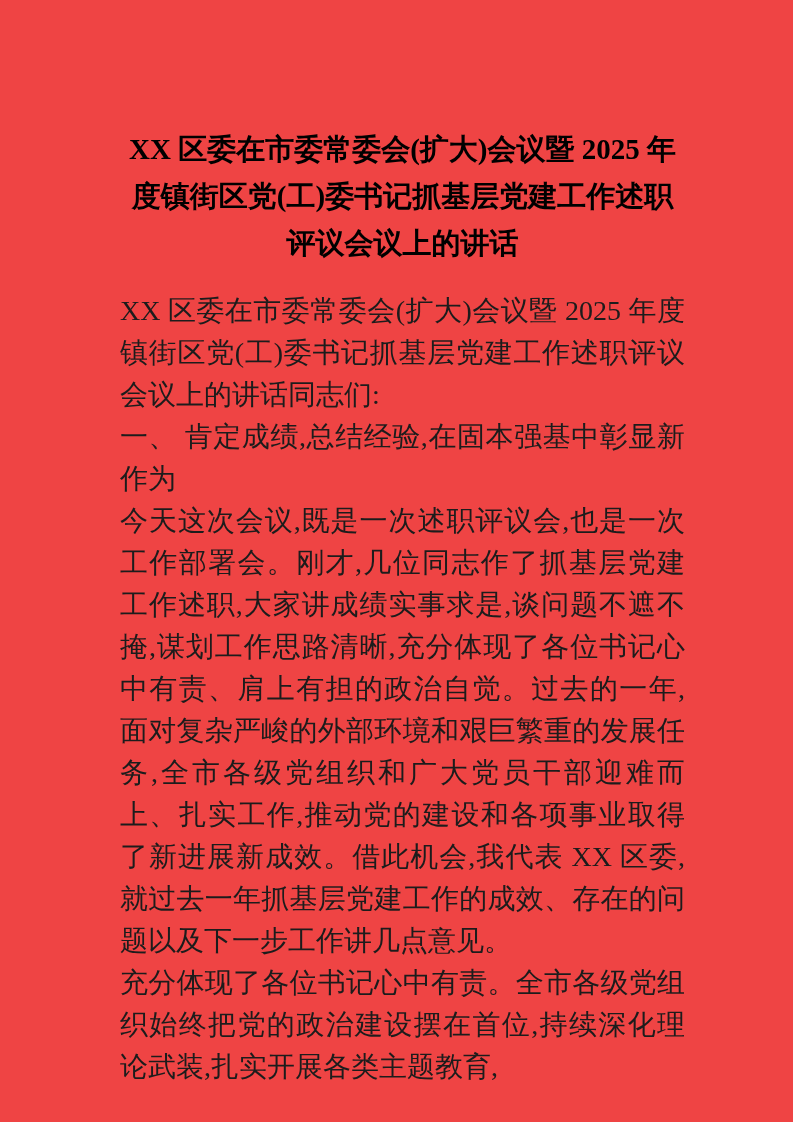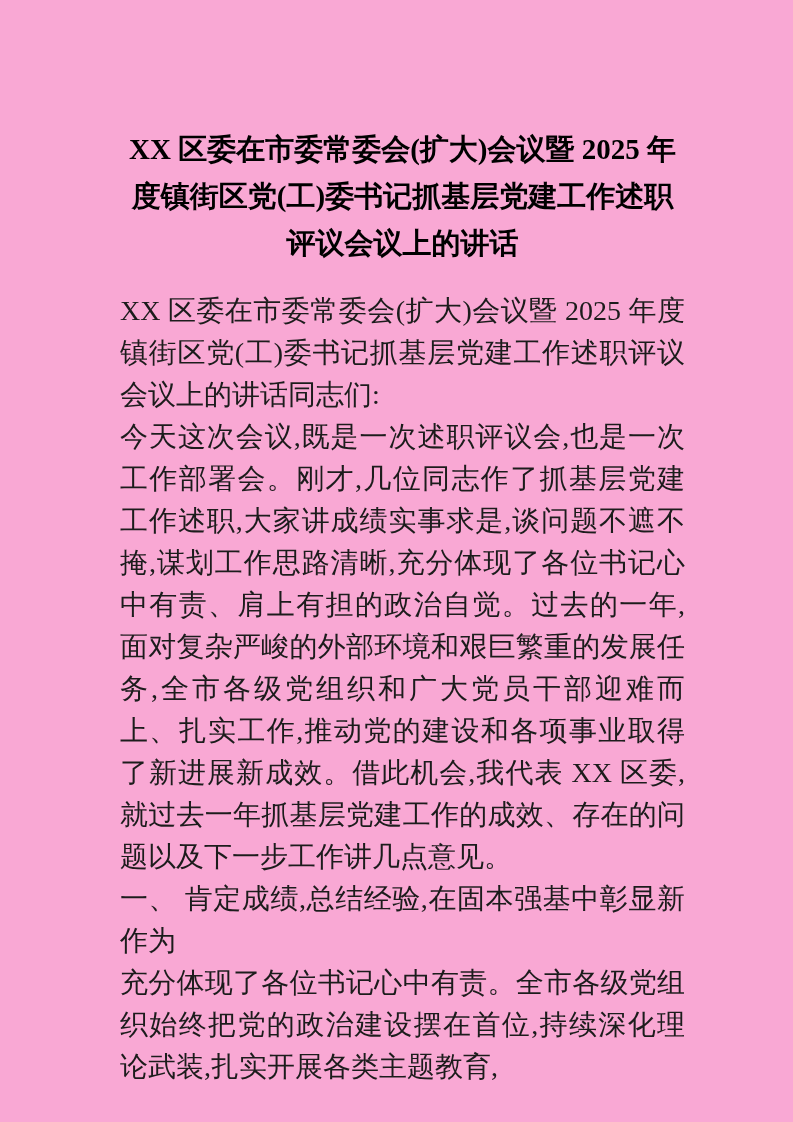--- a/index.html
+++ b/index.html
@@ -4,21 +4,21 @@
 <style>
   html, body {
     margin: 0;
     padding: 0;
     background: #ffffff;
   }
   .page {
     position: relative;
     width: 793px;
     height: 1122px;
-    background: #f9a8d4;
+    background: #ef4444;
     overflow: hidden;
     font-family: "Liberation Serif", "DejaVu Serif", serif;
   }
   .doc-title {
     margin: 126px 108px 0 120px;
     width: 565px;
     font-size: 29px;
     line-height: 47px;
     font-weight: bold;
     text-align: center;
@@ -41,17 +41,17 @@
     word-break: break-all;
   }
 </style>
 </head>
 <body>
 
 <div class="page">
   <h1 class="doc-title">XX 区委在市委常委会(扩大)会议暨 2025 年度镇街区党(工)委书记抓基层党建工作述职评议会议上的讲话</h1>
   <div class="doc-body">
       <p>XX 区委在市委常委会(扩大)会议暨 2025 年度镇街区党(工)委书记抓基层党建工作述职评议会议上的讲话同志们:</p>
+      <p>一、 肯定成绩,总结经验,在固本强基中彰显新作为</p>
       <p>今天这次会议,既是一次述职评议会,也是一次工作部署会。刚才,几位同志作了抓基层党建工作述职,大家讲成绩实事求是,谈问题不遮不掩,谋划工作思路清晰,充分体现了各位书记心中有责、肩上有担的政治自觉。过去的一年,面对复杂严峻的外部环境和艰巨繁重的发展任务,全市各级党组织和广大党员干部迎难而上、扎实工作,推动党的建设和各项事业取得了新进展新成效。借此机会,我代表 XX 区委,就过去一年抓基层党建工作的成效、存在的问题以及下一步工作讲几点意见。</p>
-      <p>一、 肯定成绩,总结经验,在固本强基中彰显新作为</p>
       <p>充分体现了各位书记心中有责。全市各级党组织始终把党的政治建设摆在首位,持续深化理论武装,扎实开展各类主题教育,</p>
     </div>
 </div>
 
 </body></html>

